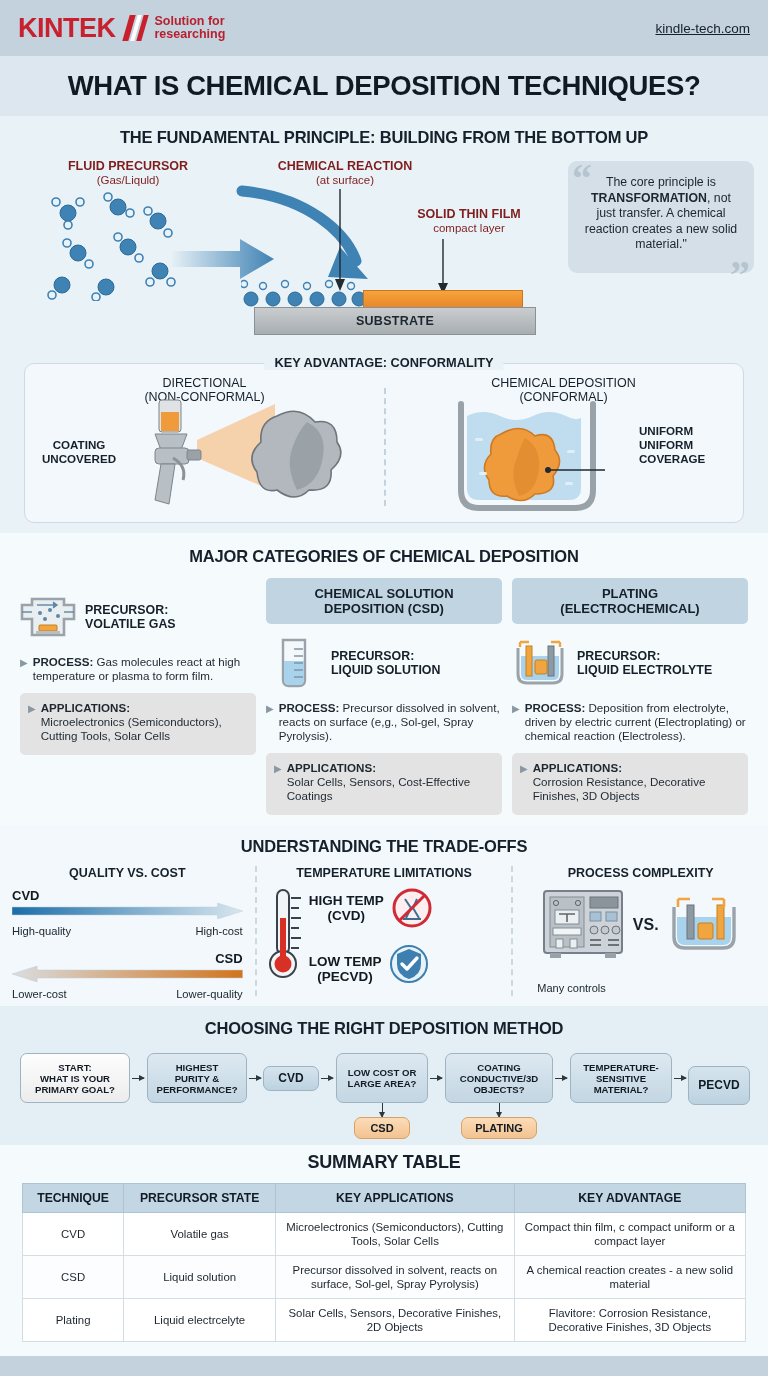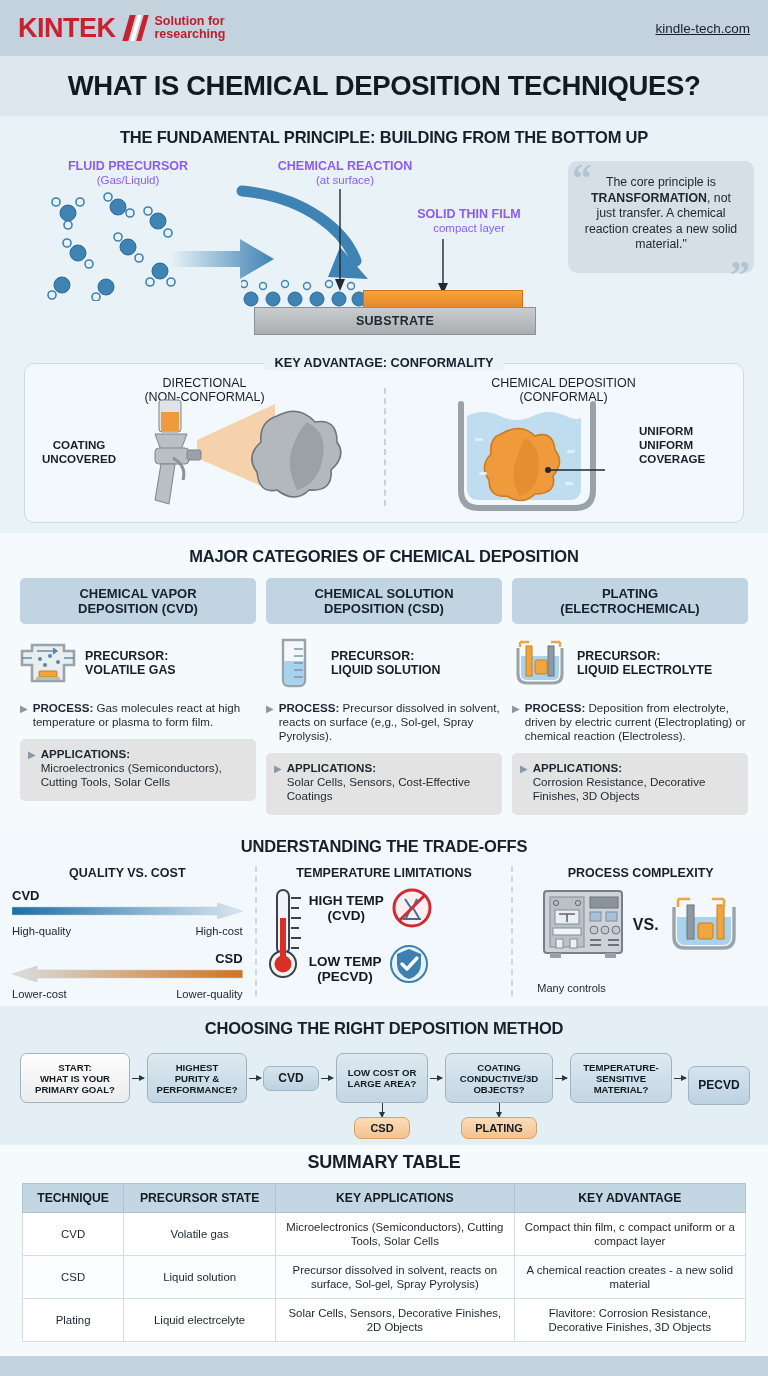--- a/index.html
+++ b/index.html
@@ -30,21 +30,21 @@
     height:60px; background:#dce7ef; display:flex; align-items:center; justify-content:center;
   }
   .title-band h1 { font-size:27.5px; font-weight:bold; color:#111a22; letter-spacing:-0.4px; }
 
   
   .sec-head { text-align:center; font-size:16.5px; font-weight:bold; color:#16202a; letter-spacing:-0.2px; }
 
   
   .sec1 { background:#e9f2f7; padding:12px 0 8px; }
   .sec1-body { position:relative; height:180px; margin-top:8px; }
-  .lbl { position:absolute; font-weight:bold; font-size:12.5px; color:#8b5cf6; text-align:center; line-height:14px; }
+  .lbl { position:absolute; font-weight:bold; font-size:12.5px; color:#7f1d1d; text-align:center; line-height:14px; }
   .lbl .sub { font-weight:normal; font-size:11.5px; display:block; }
 
   .substrate {
     position:absolute; left:254px; top:152px; width:282px; height:28px;
     background:linear-gradient(#c9cdcf,#a8adb0); border:1px solid #8a9094;
     display:flex; align-items:center; justify-content:center;
     font-size:12.5px; font-weight:bold; color:#1b2730; letter-spacing:.3px;
   }
   .film {
     position:absolute; left:363px; top:135px; width:160px; height:18px;
@@ -329,23 +329,20 @@
       </div>
     </div>
   </div>
 
   <div class="sec3">
     <div class="sec-head">MAJOR CATEGORIES OF CHEMICAL DEPOSITION</div>
 
     <div class="cards">
 
       <div class="card">
-        <div class="card-head">
-          <span><span>CHEMICAL VAPOR</span><br><span>DEPOSITION (CVD)</span></span>
-        </div>
         <div class="card-icon-row">
           <div class="card-icon">
             <svg width="56" height="48" viewBox="0 0 56 48">
               <path d="M12 6 h32 v6 h10 v14 h-10 v16 H12 V26 H2 V12 h10 z" fill="#e9eef1" stroke="#9aa3a9" stroke-width="2.6"></path>
               <rect x="19" y="32" width="18" height="6" rx="1" fill="#f0a540" stroke="#c6801f"></rect>
               <rect x="16" y="38" width="24" height="3" fill="#b8bec3"></rect>
               <g stroke="#5d87a8" stroke-width="1.4" fill="none">
                 <line x1="17" y1="12" x2="36" y2="12"></line>
                   <path d="M33 9 l4 3 l-4 3" fill="#5d87a8"></path>
                 <line x1="2" y1="19" x2="12" y2="19"></line>

